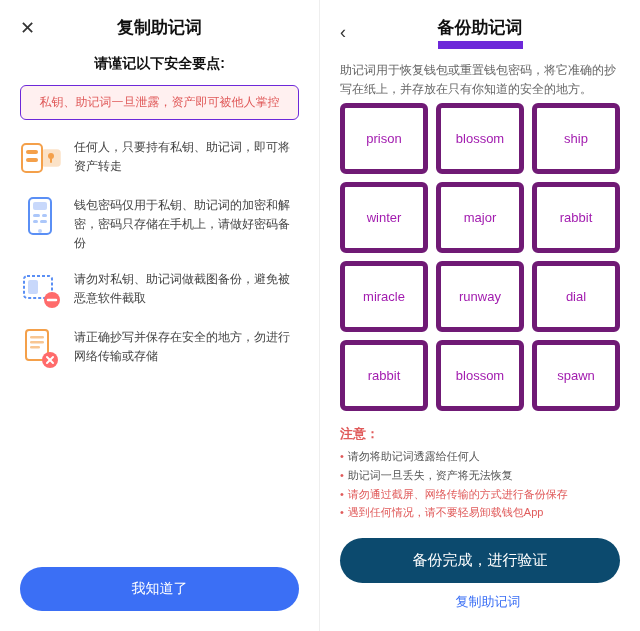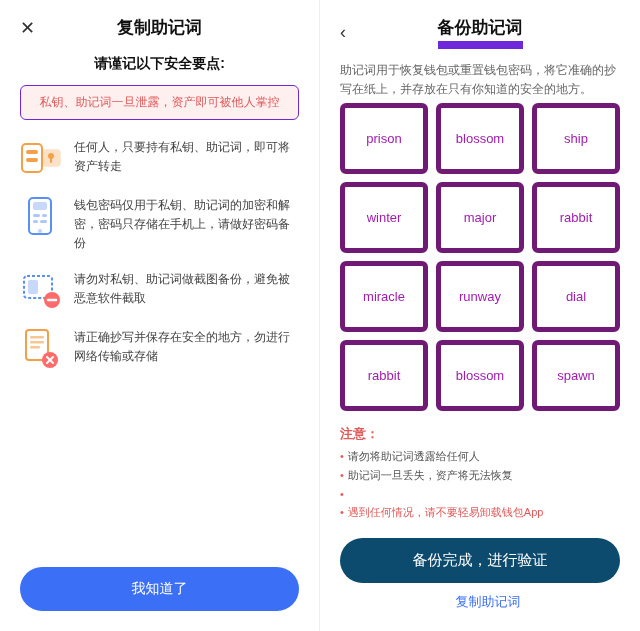--- a/index.html
+++ b/index.html
@@ -331,20 +331,21 @@
         <div class="notice-item">
           <span class="bullet">•</span>
           <span>请勿将助记词透露给任何人</span>
         </div>
         <div class="notice-item">
           <span class="bullet">•</span>
           <span>助记词一旦丢失，资产将无法恢复</span>
         </div>
         <div class="notice-item red">
           <span class="bullet">•</span>
+          <span>请勿通过截屏、网络传输的方式进行备份保存</span>
         </div>
         <div class="notice-item red">
           <span class="bullet">•</span>
           <span>遇到任何情况，请不要轻易卸载钱包App</span>
         </div>
       </div>
   </div>
 
   <div class="right-actions">
     <button class="backup-btn">备份完成，进行验证</button>

